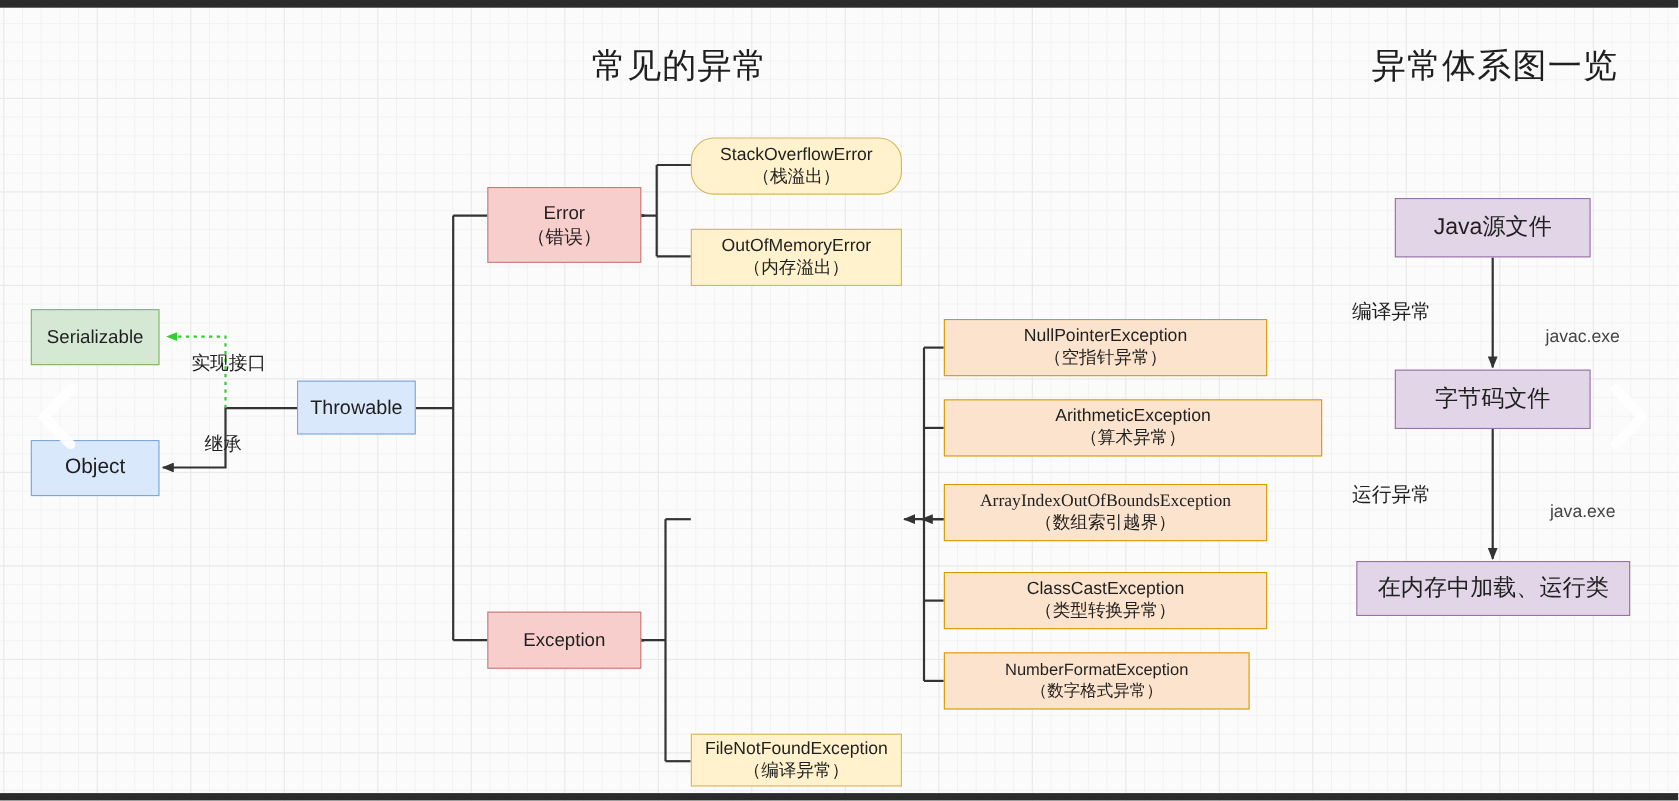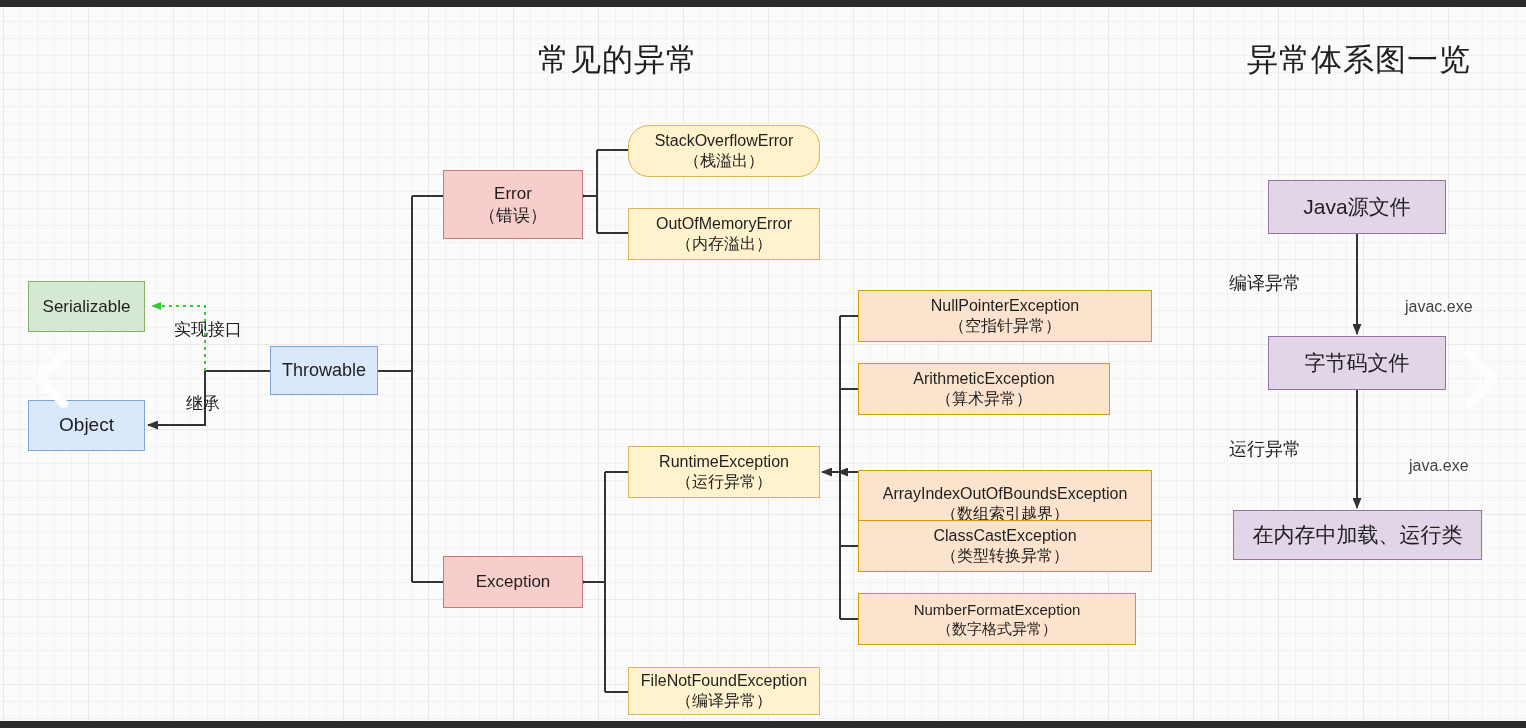--- a/index.html
+++ b/index.html
@@ -174,39 +174,35 @@
   <div class="node t-yellow" style="left:628px; top:125px; width:192px; height:52px; font-size:16px;border-radius:21px;">
     <span class="l1">StackOverflowError</span>
     <span class="l2">（栈溢出）</span>
   </div>
 
   <div class="node t-yellow" style="left:628px; top:208px; width:192px; height:52px; font-size:16px;">
     <span class="l1">OutOfMemoryError</span>
     <span class="l2">（内存溢出）</span>
   </div>
 
-  <div class="node t-yellow" style="left:628px; top:446px; width:192px; height:52px; font-size:16px;">
-    <span class="l1">RuntimeException</span>
-    <span class="l2">（运行异常）</span>
-  </div>
 
   <div class="node t-yellow" style="left:628px; top:667px; width:192px; height:48px; font-size:16px;">
     <span class="l1">FileNotFoundException</span>
     <span class="l2">（编译异常）</span>
   </div>
 
   <div class="node t-orange" style="left:858px; top:290px; width:294px; height:52px; font-size:16px;">
     <span class="l1">NullPointerException</span>
     <span class="l2">（空指针异常）</span>
   </div>
-  <div class="node t-orange" style="left:858px; top:363px; width:252px; height:52px; font-size:16px;">
+  <div class="node t-orange" style="left:858px; top:363px; width:344px; height:52px; font-size:16px;">
     <span class="l1">ArithmeticException</span>
     <span class="l2">（算术异常）</span>
   </div>
-  <div class="node t-orange" style="left:858px; top:470px; width:294px; height:68px; font-size:16px;">
+  <div class="node t-orange" style="left:858px; top:440px; width:294px; height:52px; font-size:16px;font-family:Liberation Serif, serif;">
     <span class="l1">ArrayIndexOutOfBoundsException</span>
     <span class="l2">（数组索引越界）</span>
   </div>
   <div class="node t-orange" style="left:858px; top:520px; width:294px; height:52px; font-size:16px;">
     <span class="l1">ClassCastException</span>
     <span class="l2">（类型转换异常）</span>
   </div>
   <div class="node t-orange" style="left:858px; top:593px; width:278px; height:52px; font-size:15px;">
     <span class="l1">NumberFormatException</span>
     <span class="l2">（数字格式异常）</span>

